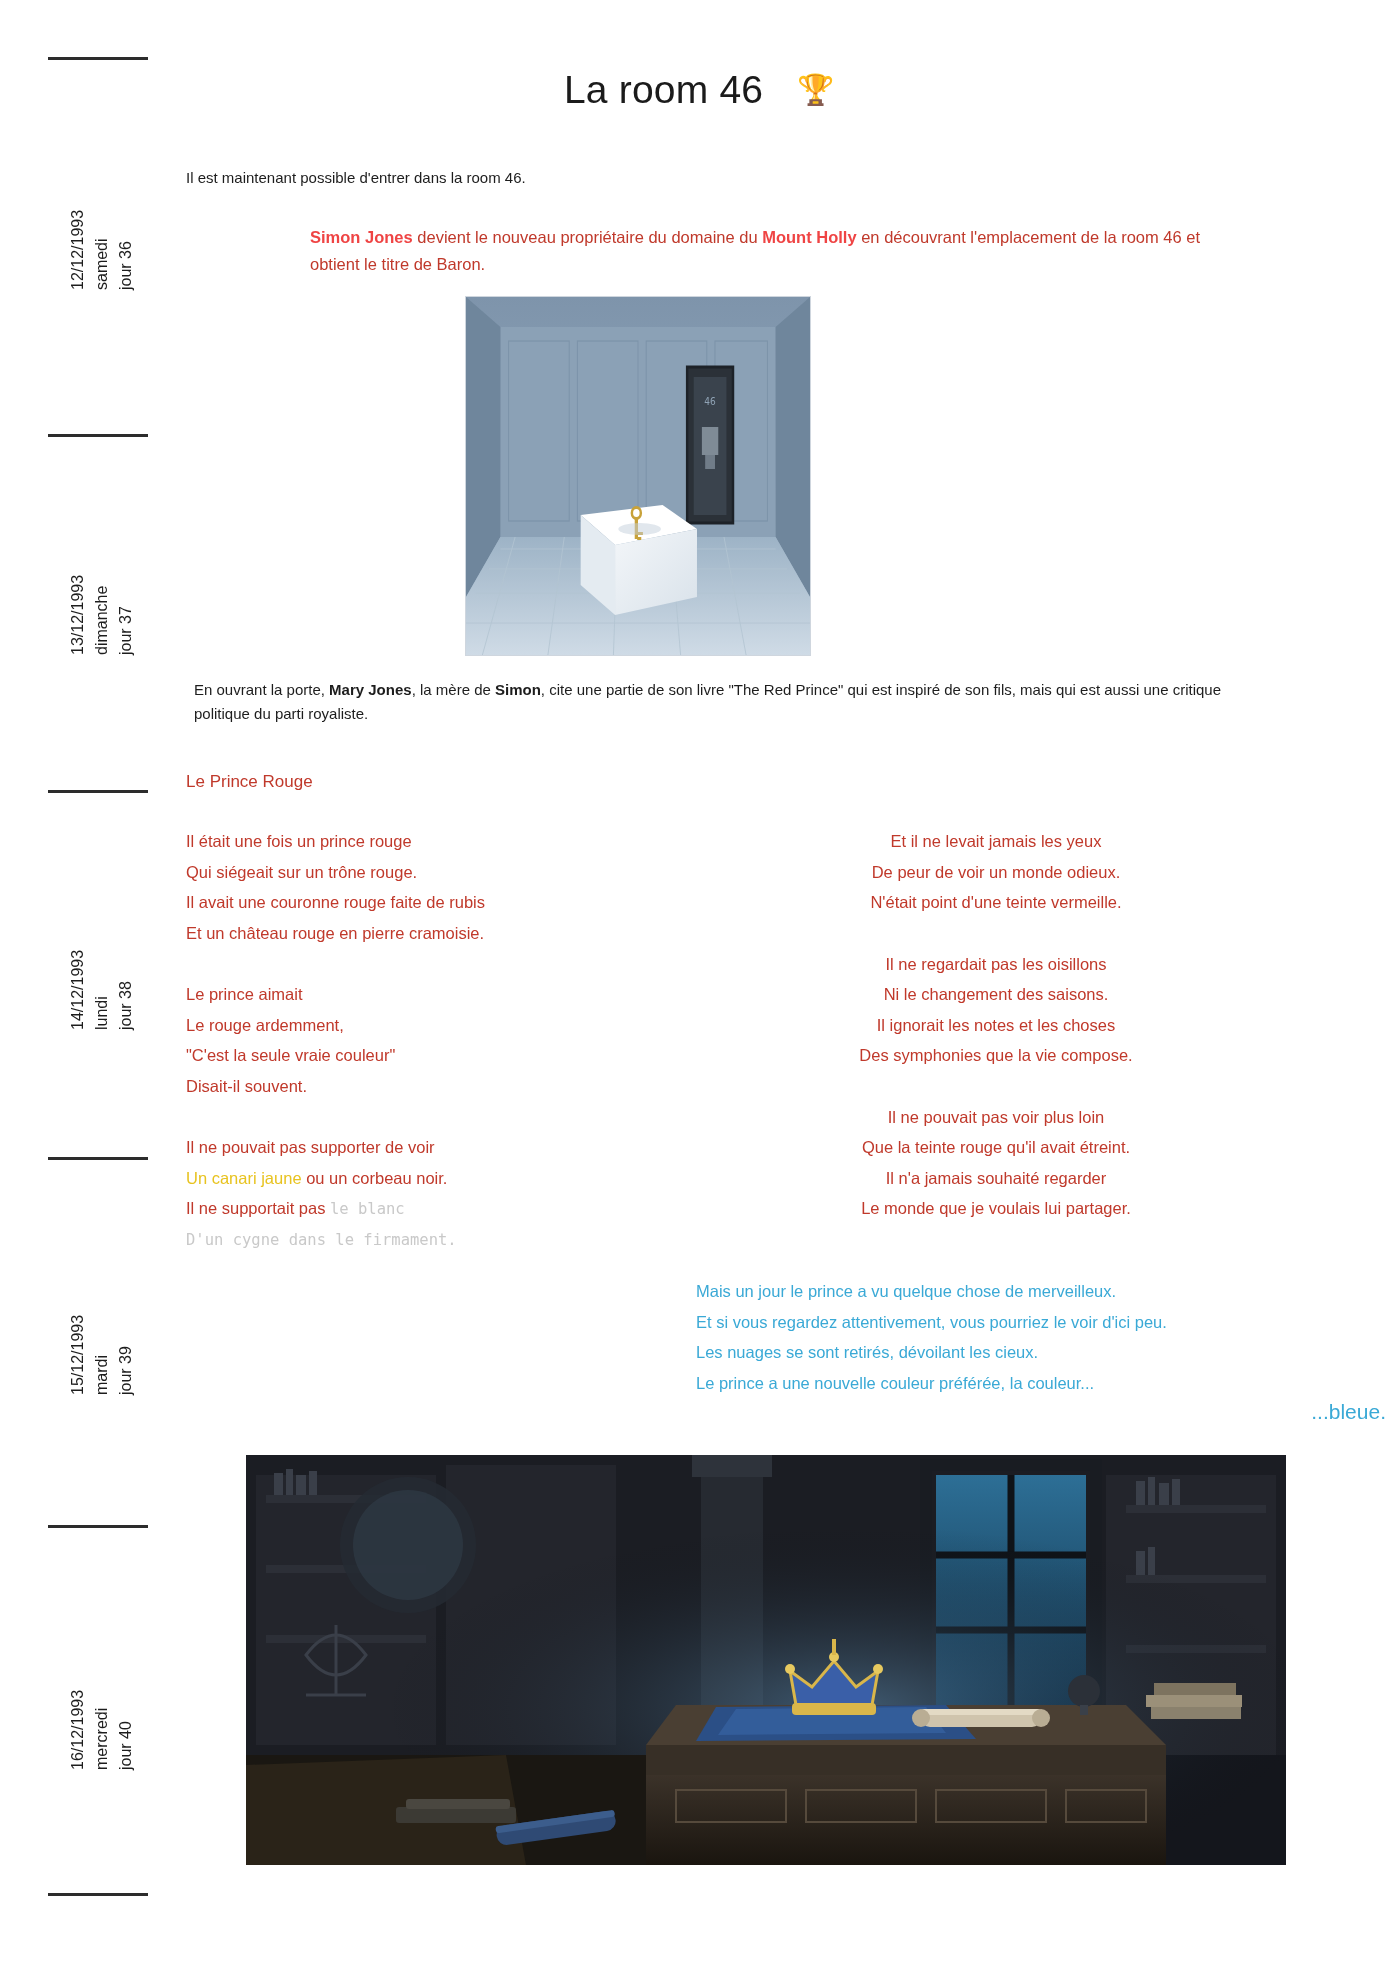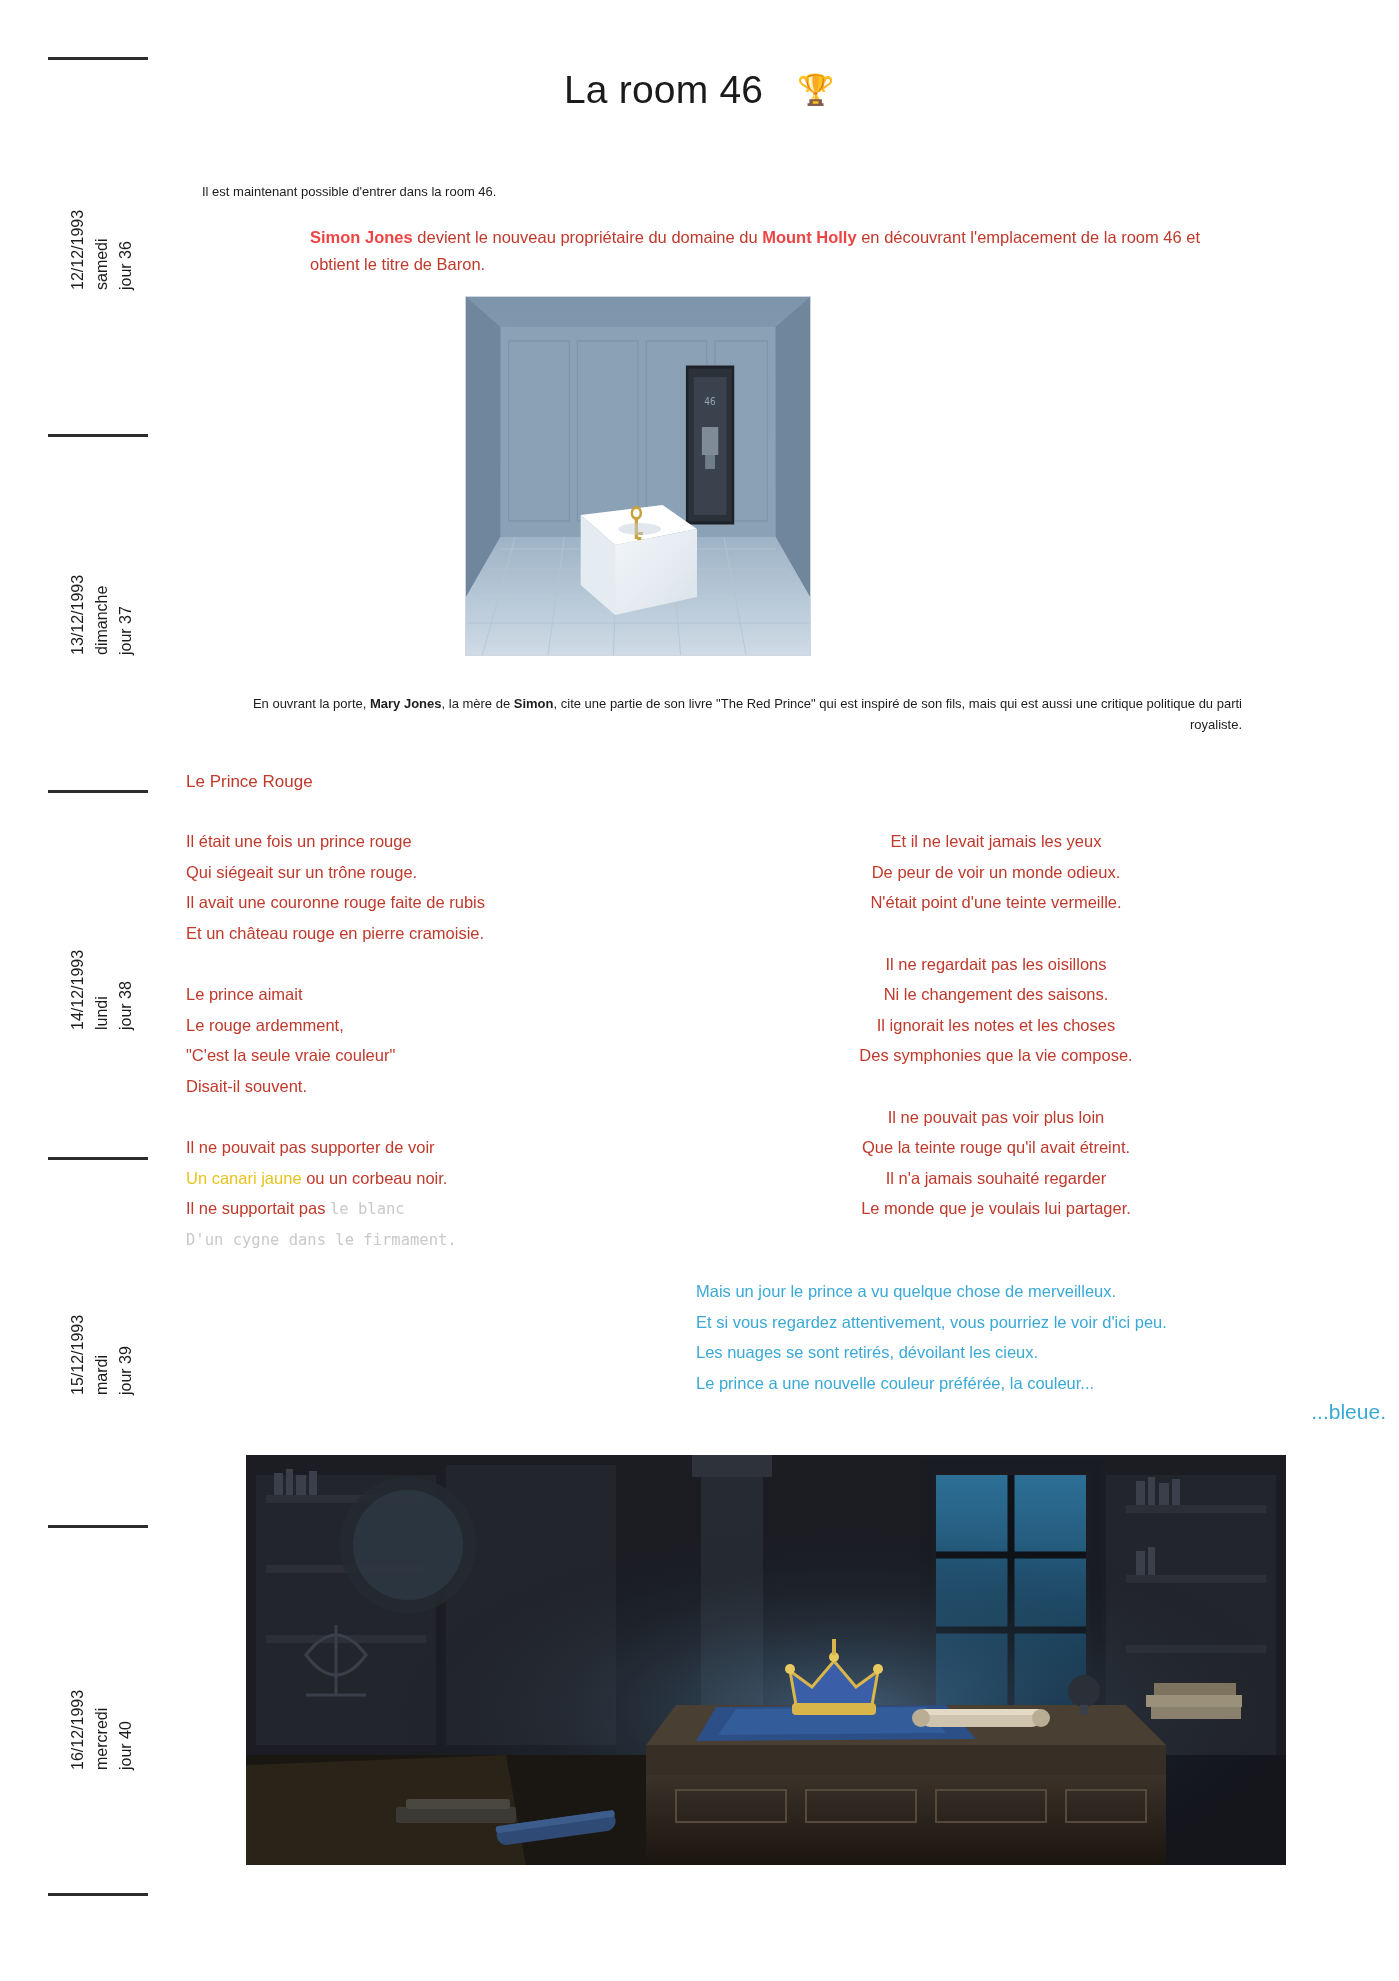--- a/index.html
+++ b/index.html
@@ -79,22 +79,22 @@
   .daylabel .col-day  { left: 116px; }
 
   
   .content {
     position: absolute;
     left: 186px;
     top: 0;
     width: 1160px;
   }
   p.para {
-    margin: 16px;
-    font-size: 13px;
+    margin: 0;
+    font-size: 15px;
     line-height: 1.6;
     color: #1d1d1d;
   }
   .bold { font-weight: 700; }
 
   .event {
     position: absolute;
     left: 124px;
     top: 224px;
     width: 900px;
@@ -112,21 +112,21 @@
     left: 279px;
     top: 296px;
     width: 346px;
     height: 360px;
     border: 1px solid #cfd6de;
     box-sizing: border-box;
     overflow: hidden;
   }
   .img1 svg { display: block; width: 100%; height: 100%; }
 
-  .para2 { position: absolute; left: 0; top: 678px; width: 1040px; text-align: right; }
+  .para2 { position: absolute; left: 8px; top: 678px; width: 1040px; }
 
   .poem-title {
     position: absolute;
     left: 0;
     top: 772px;
     font-size: 17px;
     color: #c0392b;
   }
 
   .poem {

